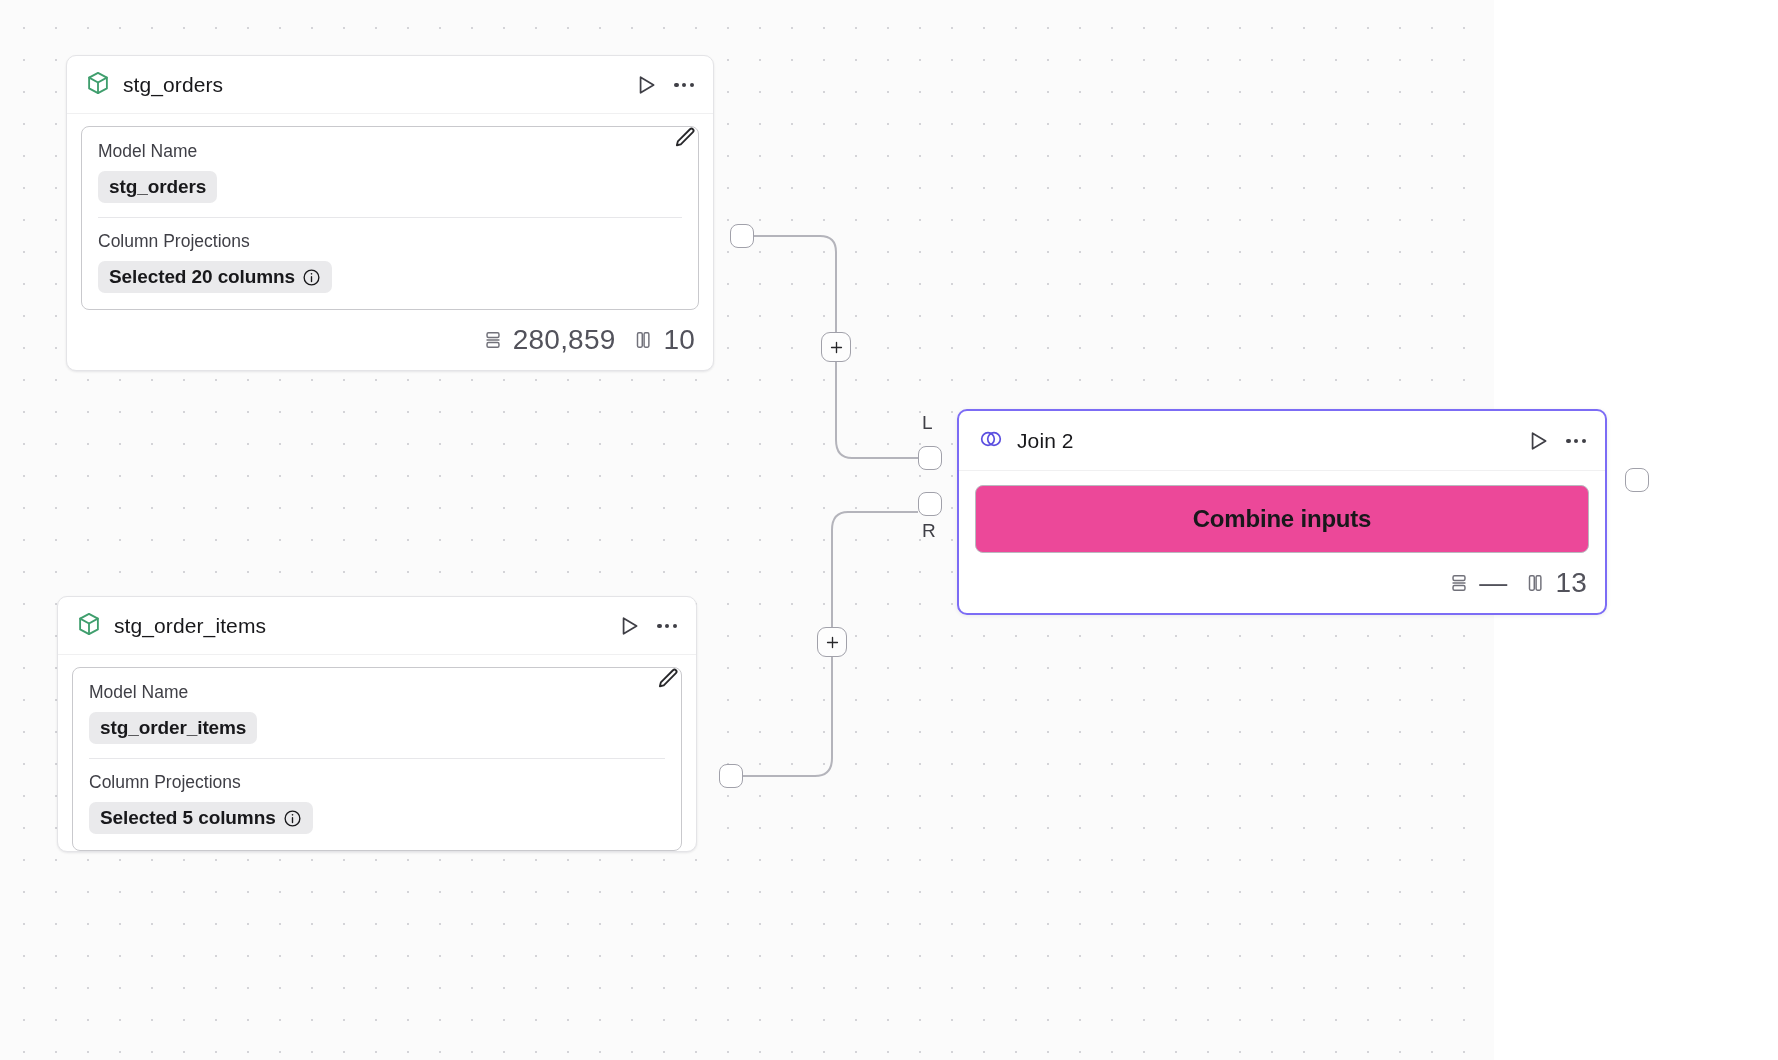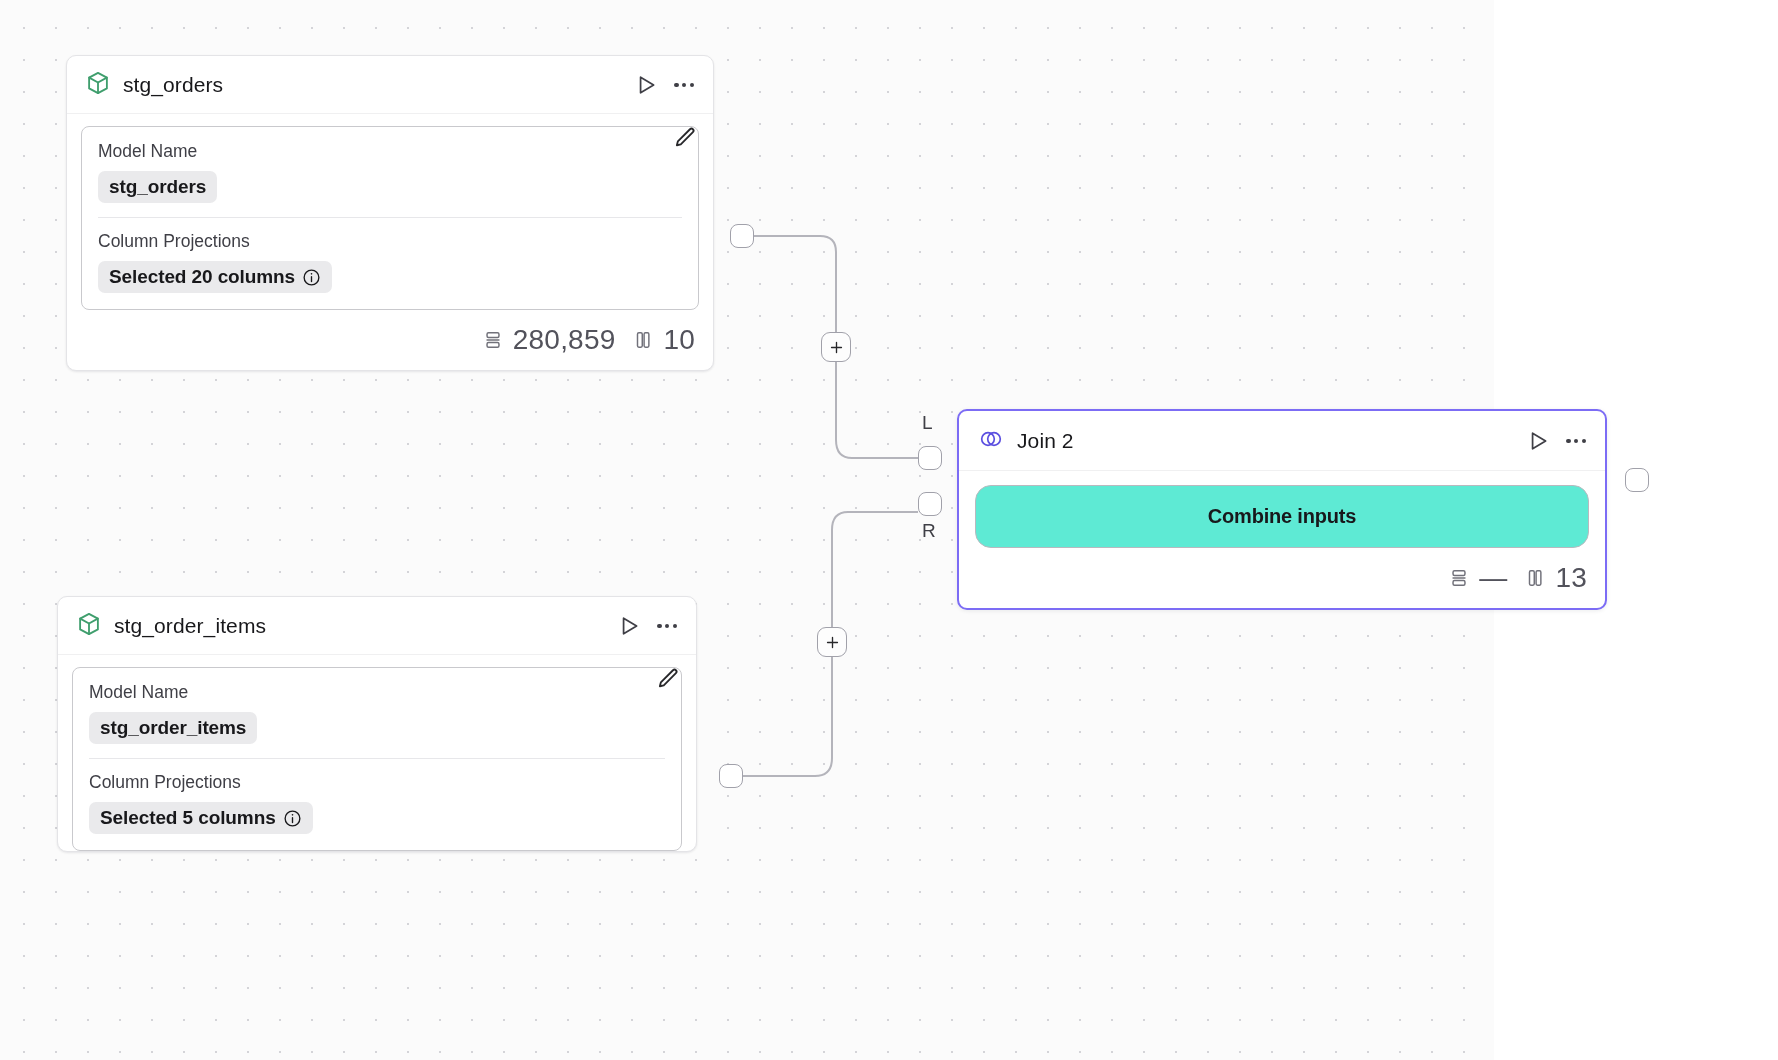--- a/index.html
+++ b/index.html
@@ -146,24 +146,24 @@
   }
 
   
   .node.selected {
     border: 2px solid #7c6cf5;
     box-shadow: 0 1px 4px rgba(16,24,40,0.08);
   }
   .combine-btn {
     width: 100%;
     border: 1px solid #b9b9bf;
-    border-radius: 16px;
-    background: #5eead4;
+    border-radius: 8px;
+    background: #ec4899;
     font-family: "Liberation Sans", sans-serif;
-    font-size: 20px;
+    font-size: 24px;
     font-weight: 700;
     color: #18181b;
     padding: 19px 0;
     cursor: pointer;
     letter-spacing: -.2px;
   }
 
   
   .port {
     position: absolute;

